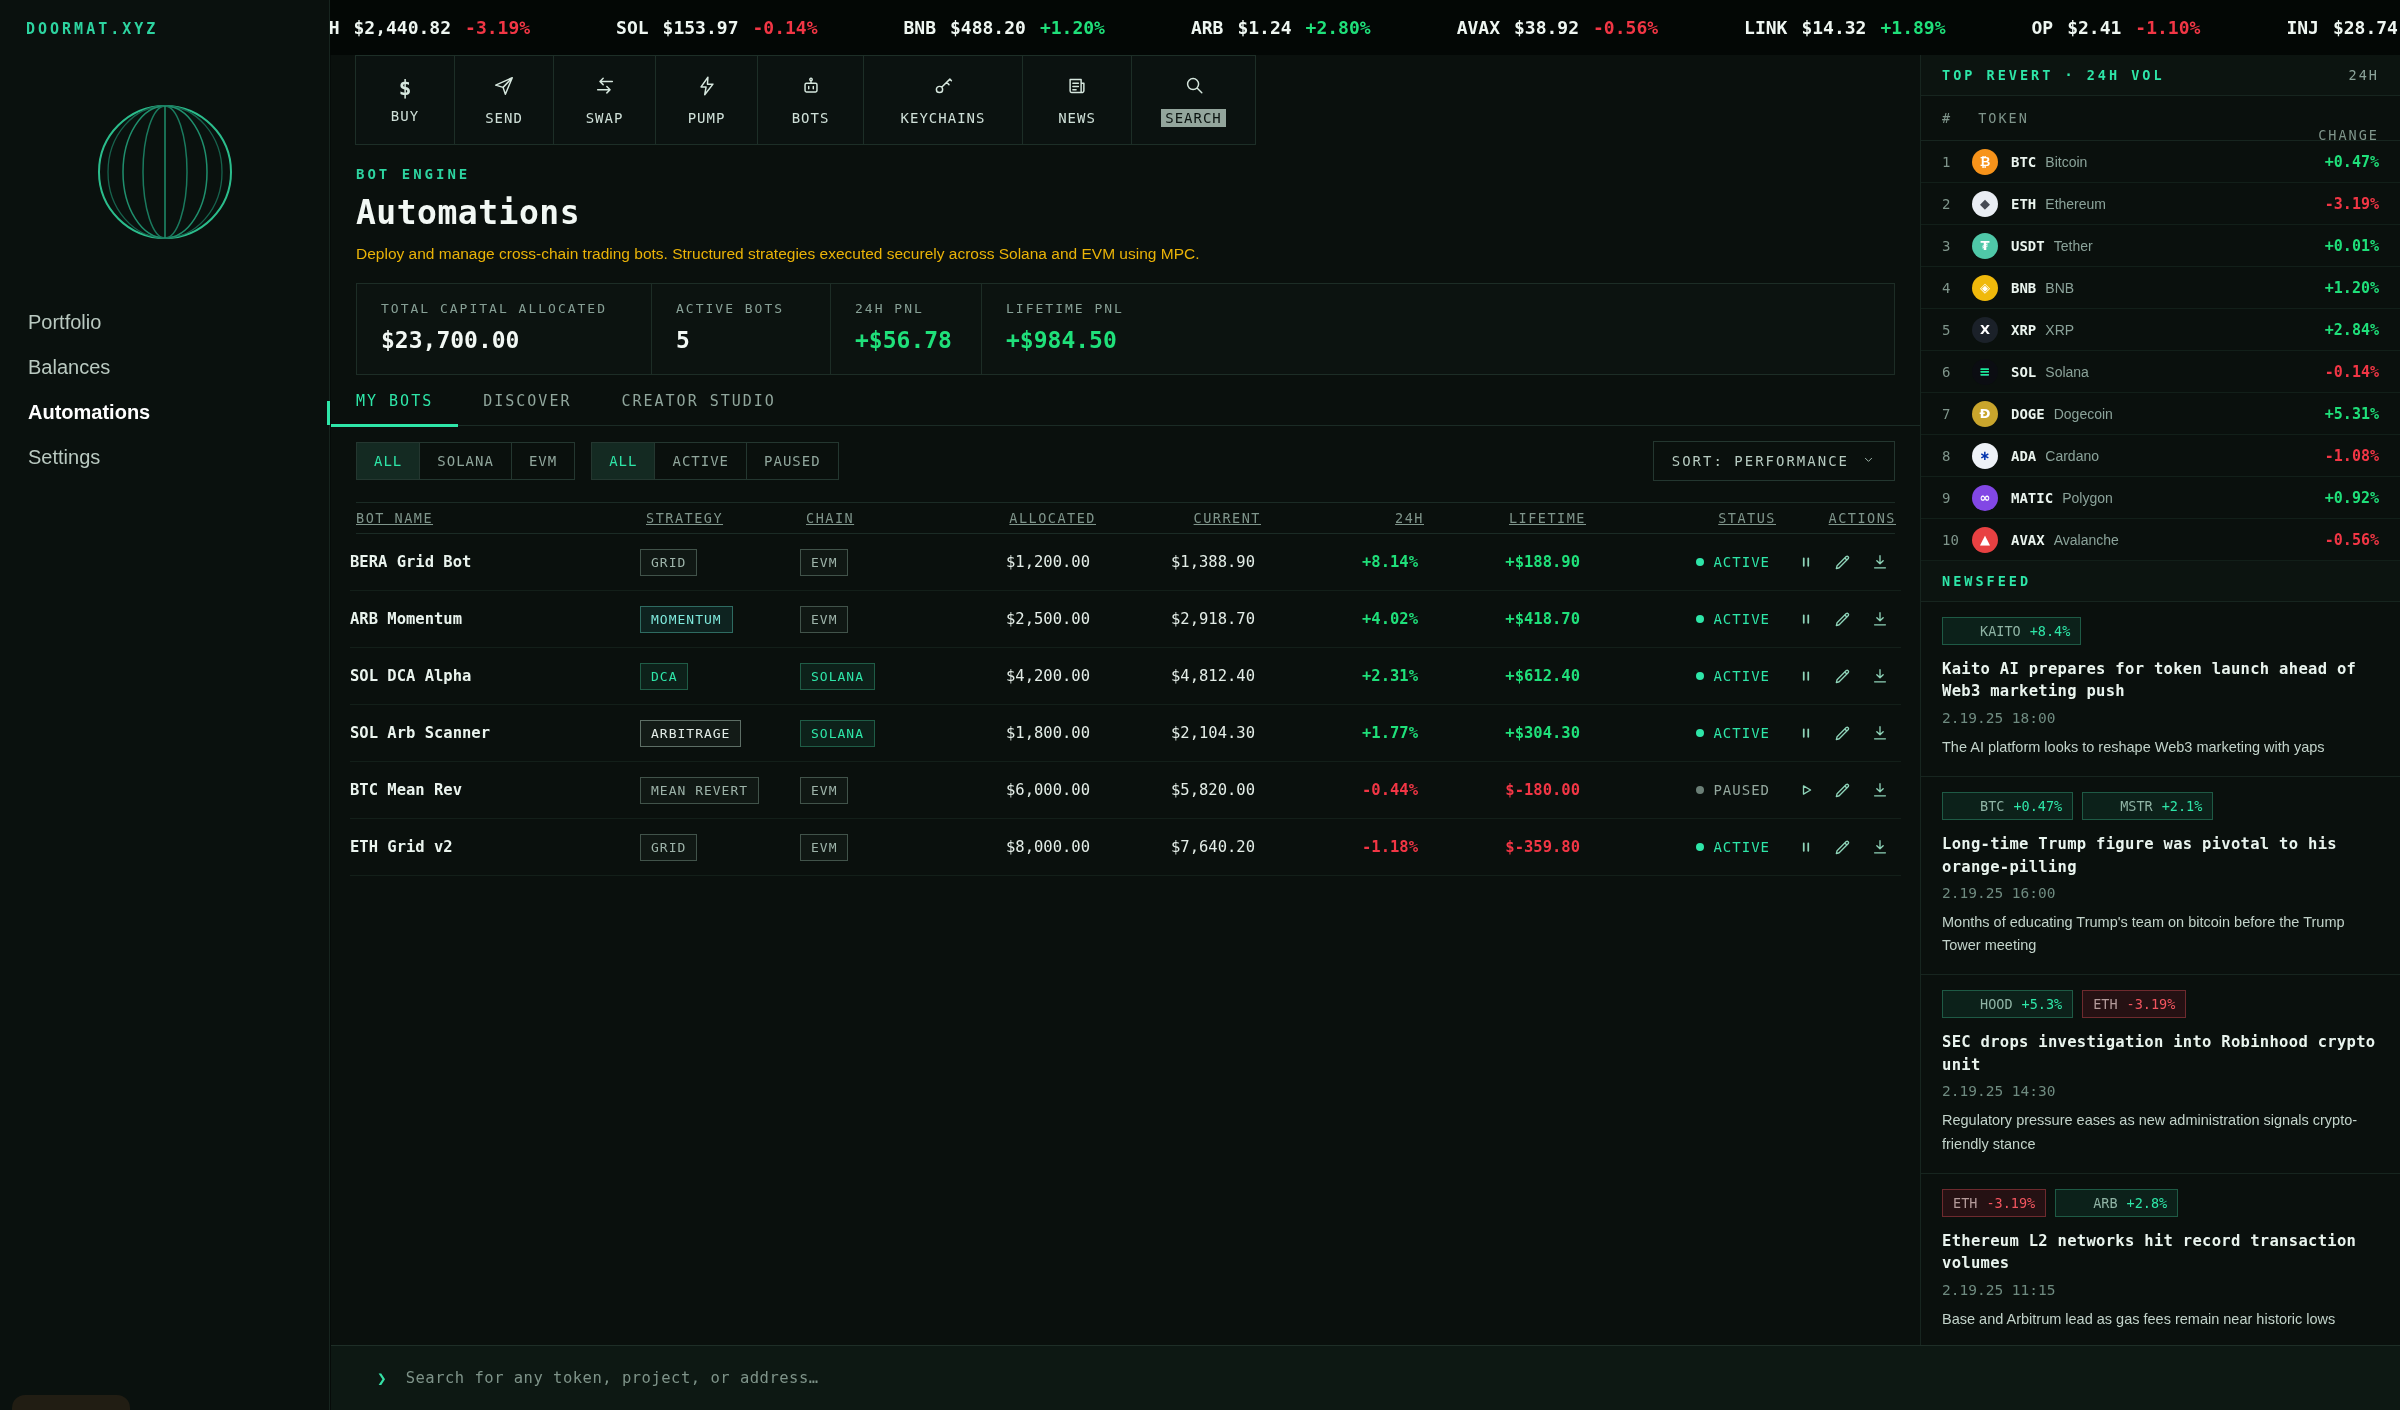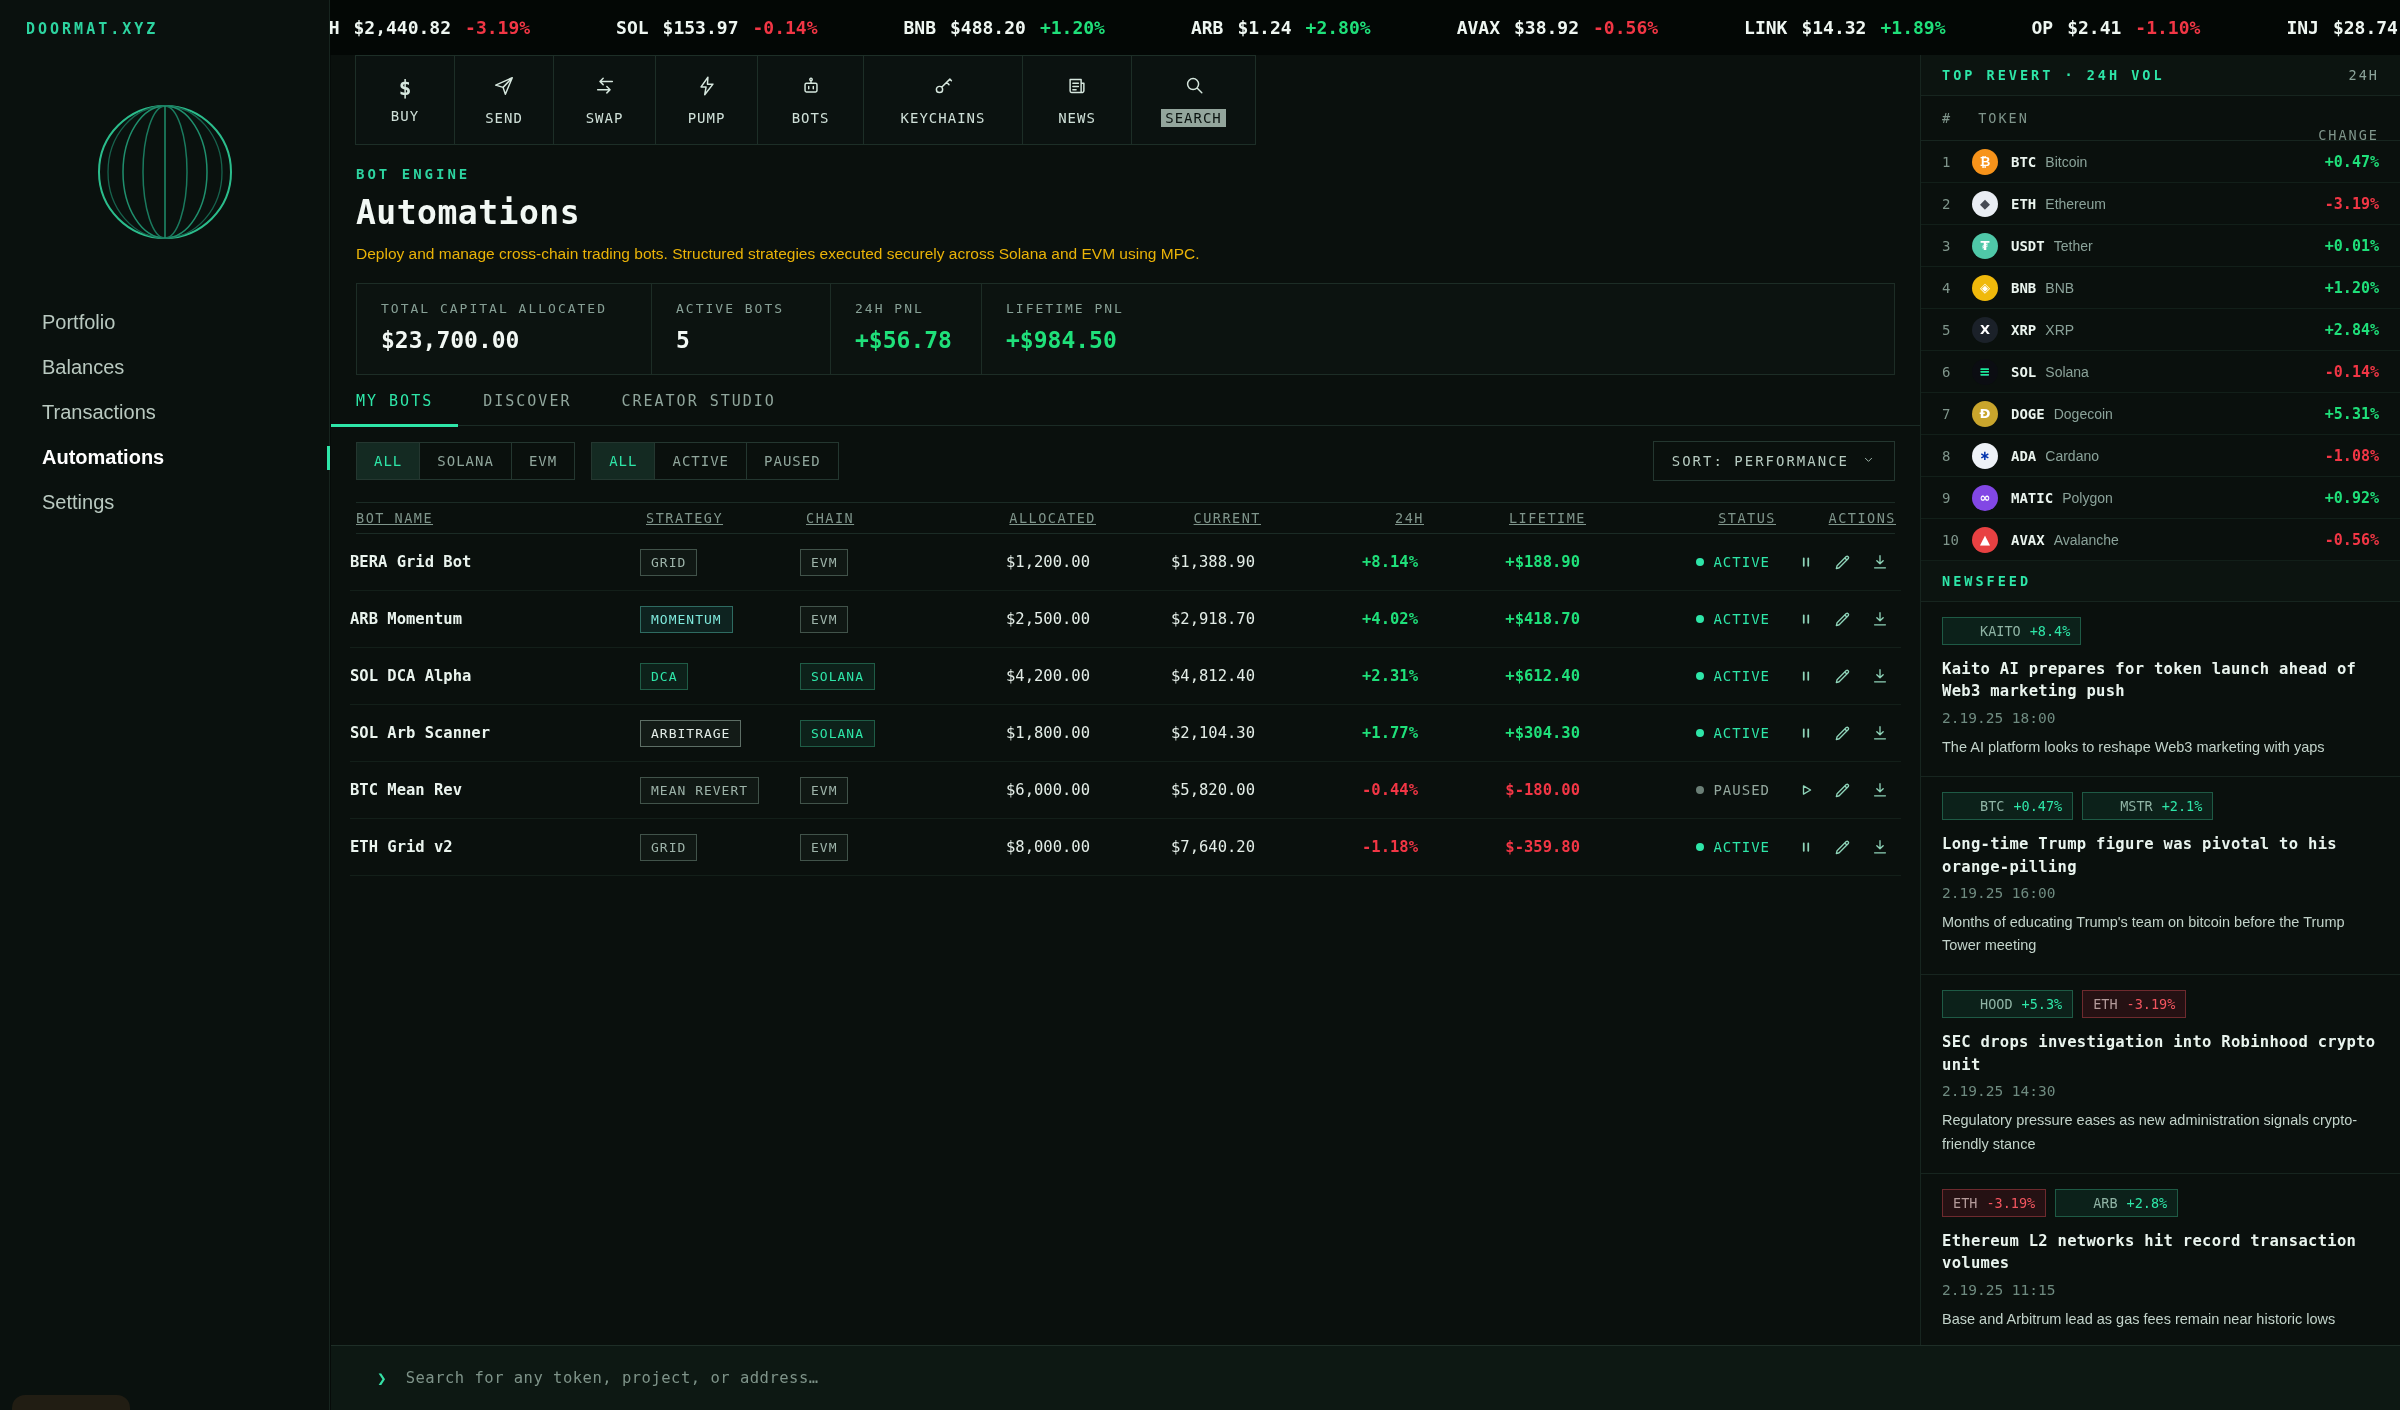--- a/index.html
+++ b/index.html
@@ -7,21 +7,21 @@
   body { font-family:"DejaVu Sans Mono", monospace; color:#e8f2ec; }
   .app { position:relative; width:2400px; height:1410px; }
 
   
   .sidebar { position:absolute; left:0; top:0; width:330px; height:1410px;
              background:#0a110e; border-right:1px solid #17251f; z-index:5; }
   .brand { padding:20px 26px; color:#2dd4a0; font-size:15px; letter-spacing:3px; font-weight:bold; }
   .globe { display:block; margin:34px auto 0; }
   .snav { margin-top:48px; }
   .snav-item { position:relative; height:45px; display:flex; align-items:center;
-               padding-left:42px; font-family:"Liberation Sans",sans-serif; font-size:20px;
+               padding-left:28px; font-family:"Liberation Sans",sans-serif; font-size:20px;
                color:#b9c9c0; cursor:pointer; }
   .snav-item.active { color:#ffffff; font-weight:bold; }
   .snav-ind { position:absolute; right:-1px; top:50%; transform:translateY(-50%);
               width:3px; height:24px; background:#2ee6a8; }
   .sfoot { position:absolute; left:0; right:0; bottom:65px; height:75px;
            border-top:1px solid #17251f; display:flex; align-items:center;
            justify-content:space-between; padding:0 26px; }
   .sfoot .handle { font-family:"Liberation Sans",sans-serif; font-size:17px; color:#e4eee8; }
   .sfoot .dots { color:#9fb3a9; font-size:19px; letter-spacing:3px; cursor:pointer; }
   .avatar-sliver { position:absolute; bottom:0; left:12px; width:118px; height:15px;
@@ -154,21 +154,20 @@
     <svg class="globe" viewBox="0 0 160 160" width="160" height="160" fill="none">
       <circle cx="80" cy="80" r="66" stroke="#2bbd8c" stroke-width="2"></circle>
       <ellipse cx="80" cy="80" rx="57" ry="66" stroke="#17624d" stroke-width="1.3"></ellipse>
       <ellipse cx="80" cy="80" rx="42" ry="66" stroke="#1f8f6d" stroke-width="1.5"></ellipse>
       <ellipse cx="80" cy="80" rx="22" ry="66" stroke="#1a7a5e" stroke-width="1.5"></ellipse>
       <line x1="80" y1="14" x2="80" y2="146" stroke="#1f8f6d" stroke-width="1.5"></line>
     </svg>
     <nav class="snav" id="side-nav">
         <div class="snav-item">Portfolio</div>
         <div class="snav-item">Balances</div>
-        <div class="snav-item">Transactions</div>
         <div class="snav-item active">Automations<span class="snav-ind"></span></div>
         <div class="snav-item">Settings</div>
       </nav>
     <div class="avatar-sliver"></div>
   </aside>
 
   <div class="ticker">
     <div class="ticker-track" id="ticker-track">
         <div class="tick">
           <span class="sym">ETH</span>

